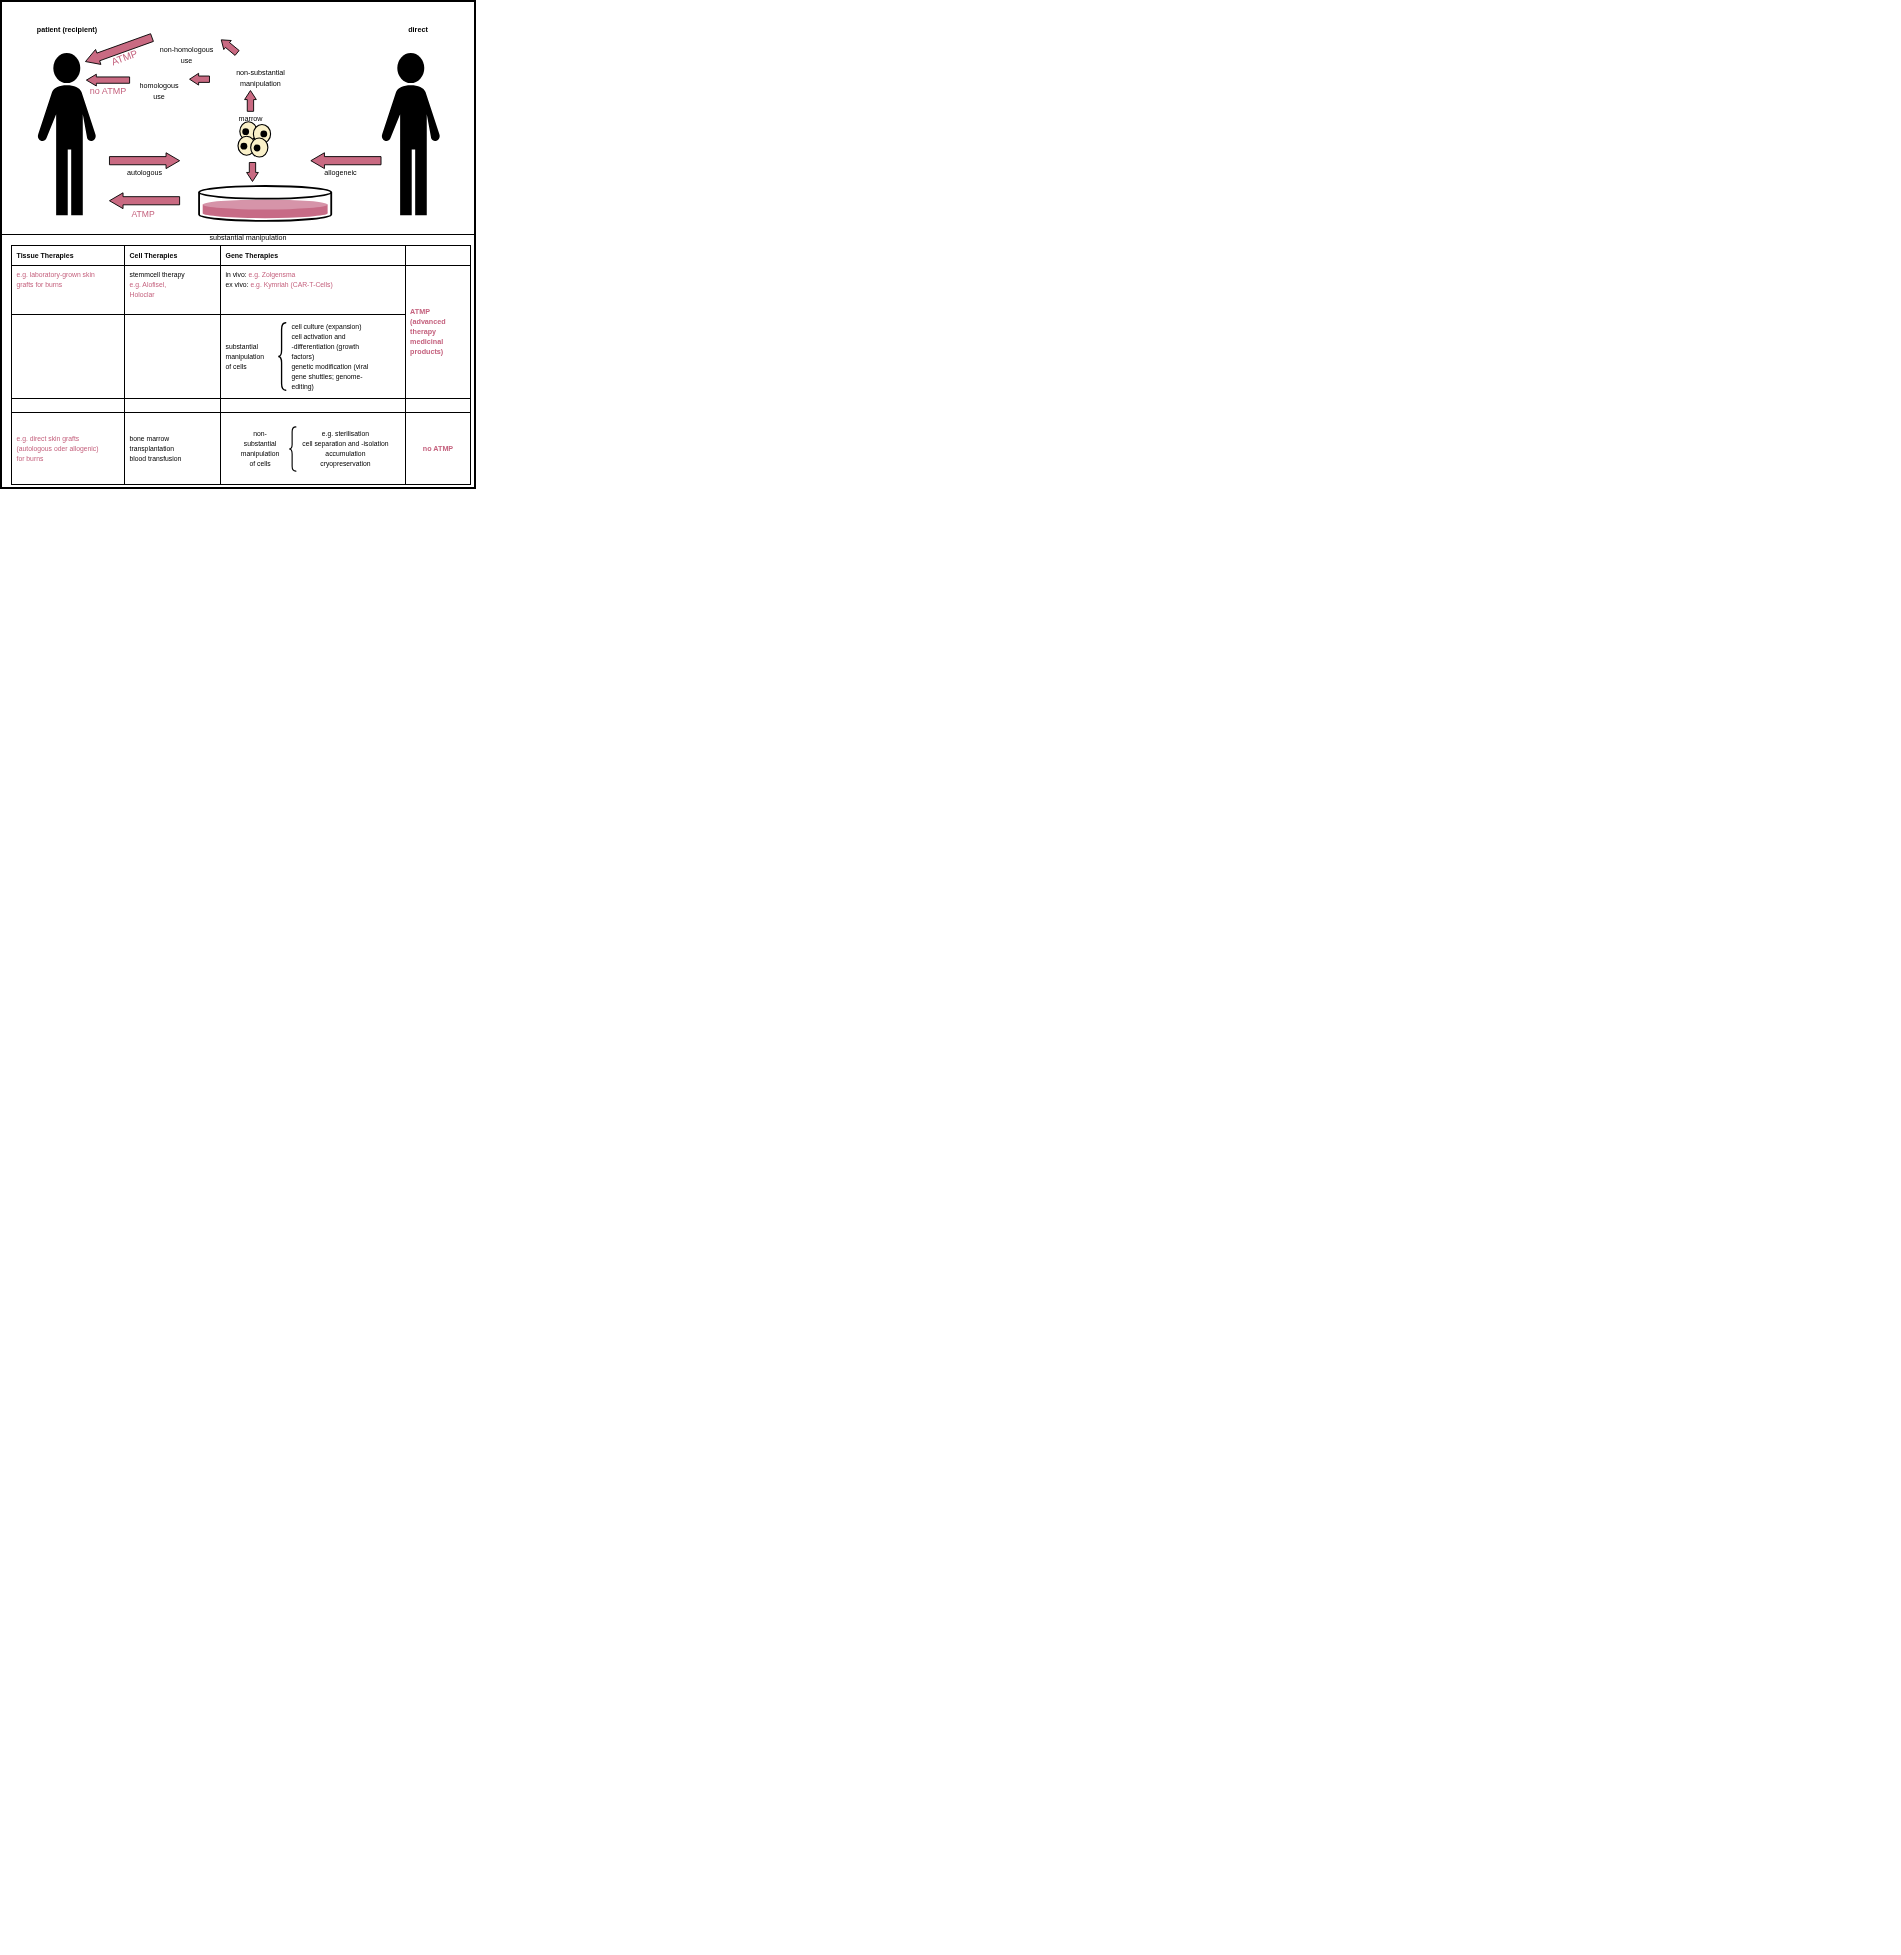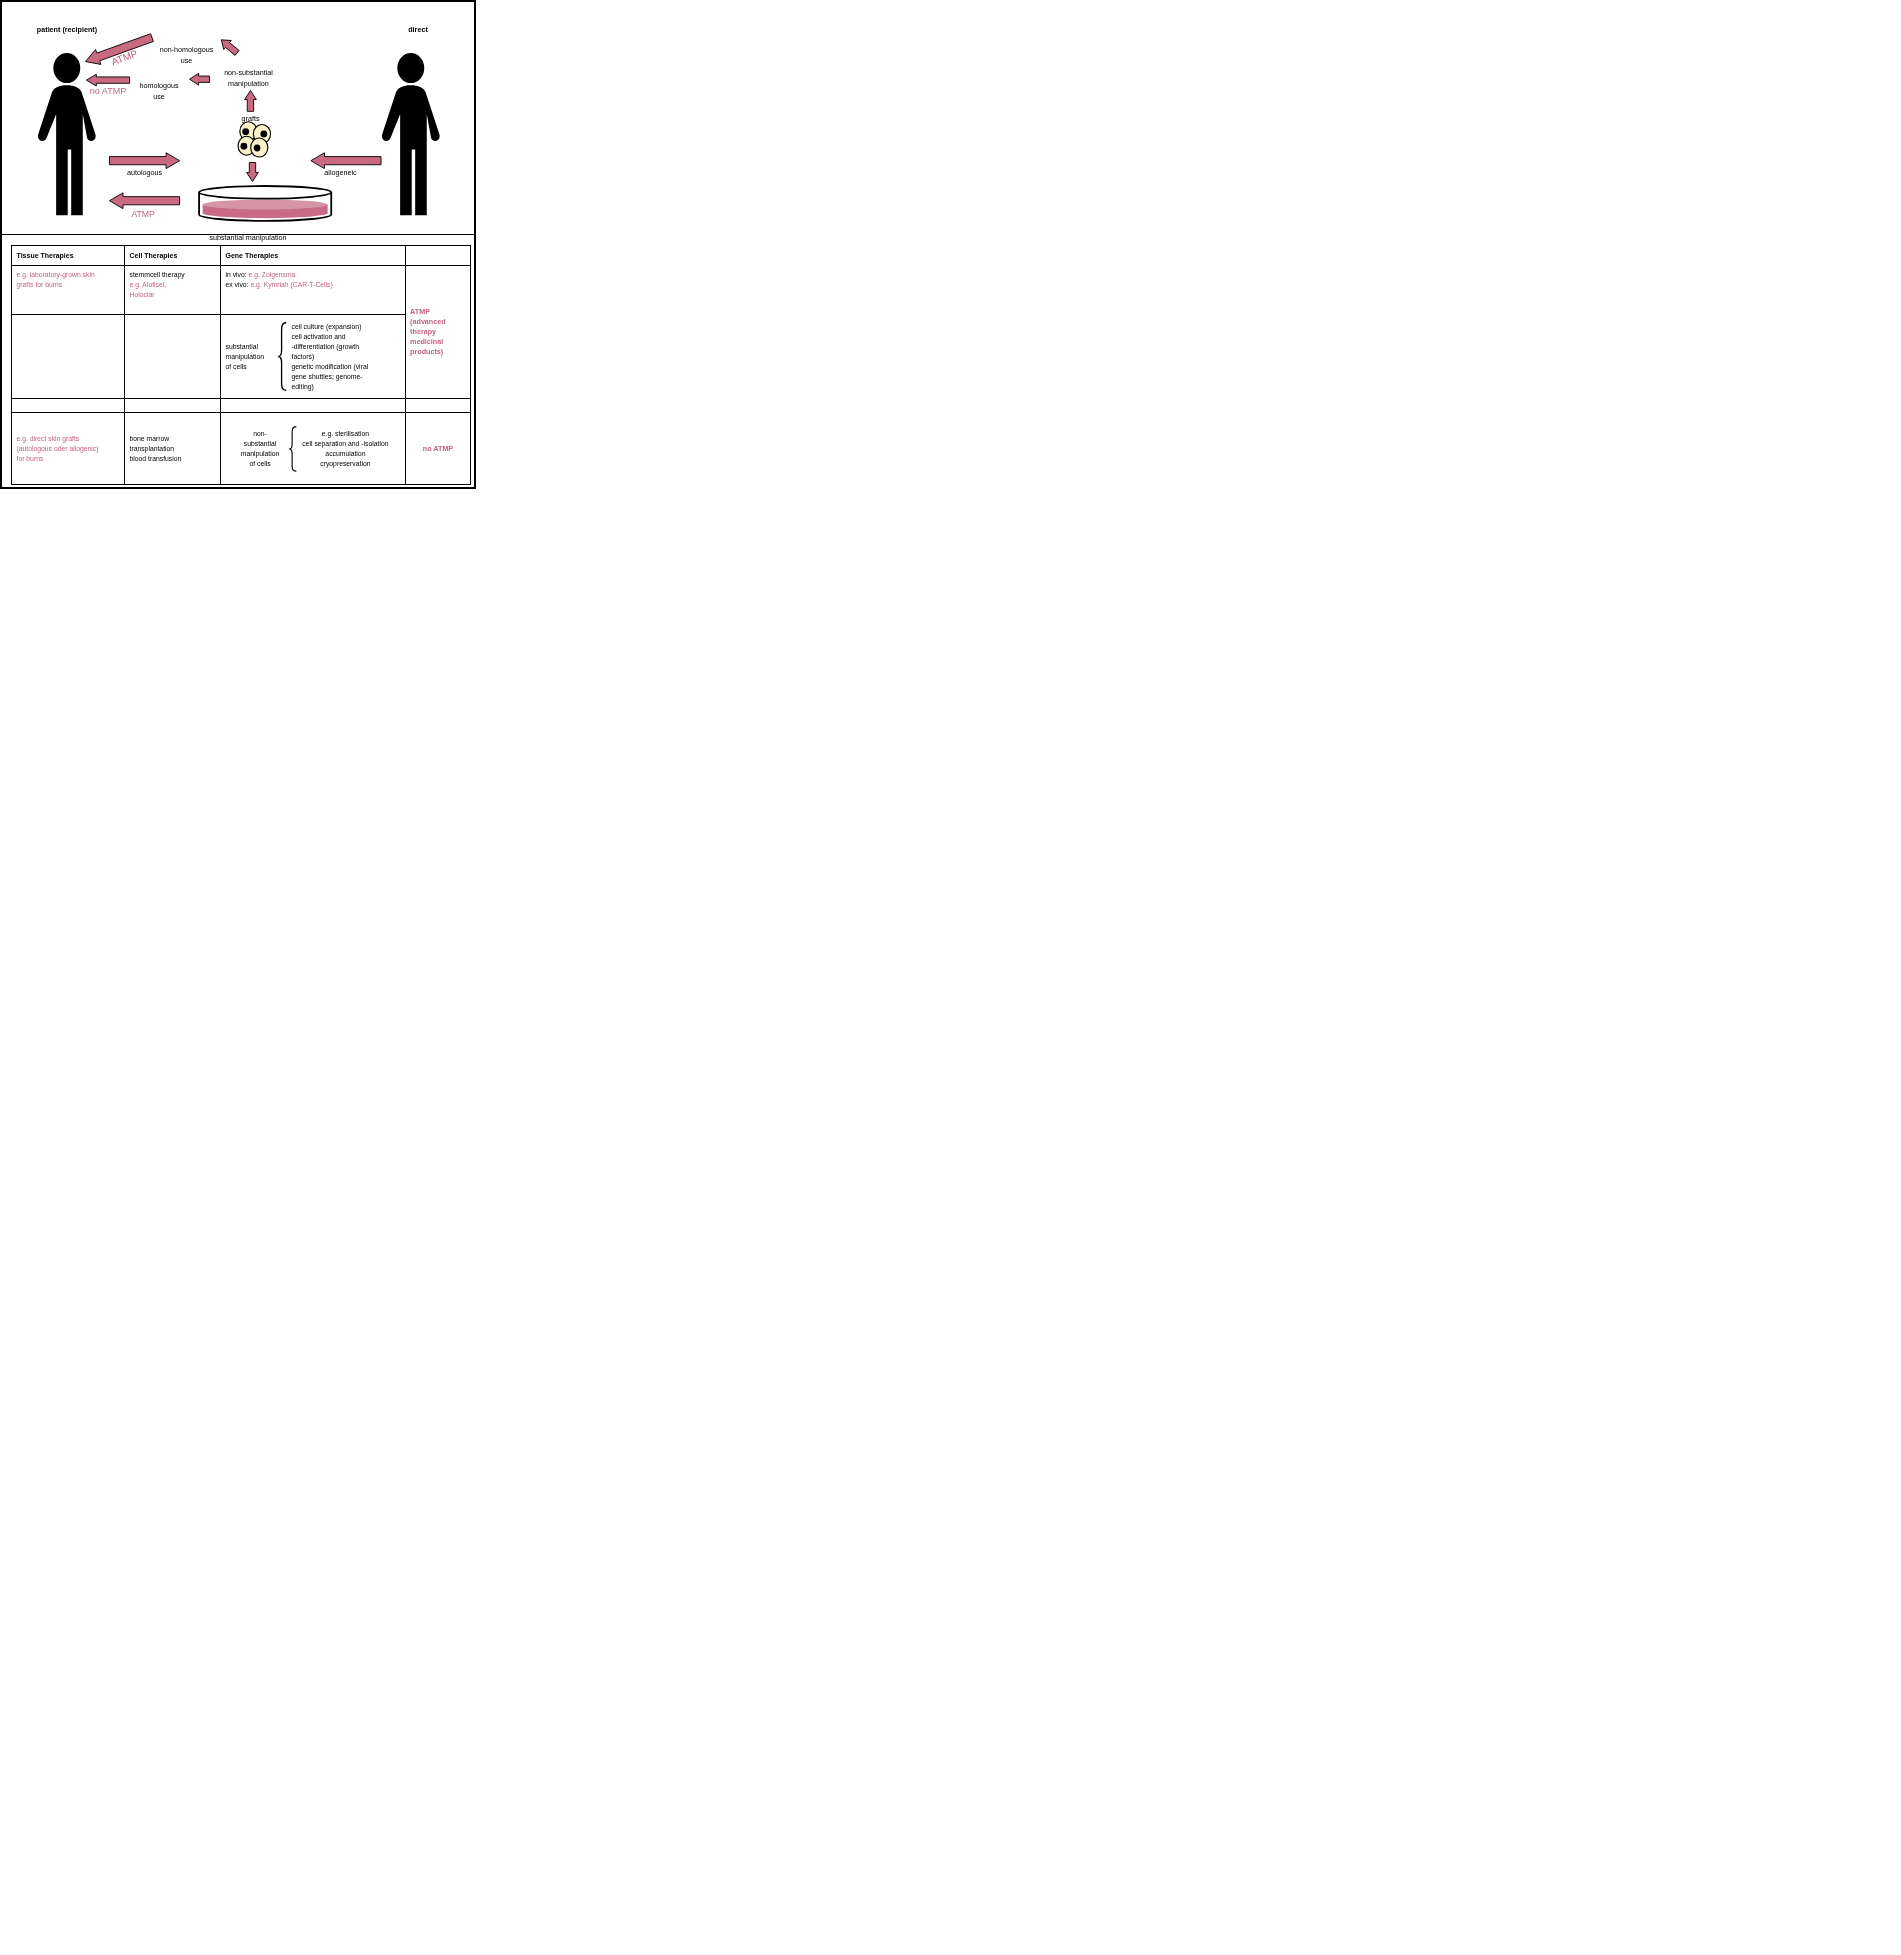--- a/index.html
+++ b/index.html
@@ -86,23 +86,23 @@
     </svg>
 
     <div class="lbl bold" style="left:17px;top:23.6px;width:100px;">patient (recipient)</div>
     <div class="lbl bold" style="left:368px;top:23.6px;width:100px;">direct</div>
     <div class="lbl" style="left:141px;top:20px;width:91px;margin-top:24px;">non-homologous
 use</div>
     <div class="lbl pink" style="left:102px;top:52px;width:45px;font-size:10px;transform:rotate(-20deg);">ATMP</div>
     <div class="lbl" style="left:123px;top:80px;width:72px;">homologous
 use</div>
     <div class="lbl pink" style="left:74px;top:86px;width:68px;font-size:9px;">no ATMP</div>
-    <div class="lbl" style="left:203px;top:67px;width:91px;">non-substantial
+    <div class="lbl" style="left:215px;top:67px;width:91px;">non-substantial
 manipulation</div>
-    <div class="lbl" style="left:228px;top:113px;width:45px;">grafts</div>
+    <div class="lbl" style="left:228px;top:113px;width:45px;">marrow</div>
     <div class="lbl" style="left:99px;top:167px;width:91px;">autologous</div>
     <div class="lbl" style="left:295px;top:167px;width:91px;">allogeneic</div>
     <div class="lbl pink" style="left:109px;top:209px;width:68px;font-size:8.6px;">ATMP</div>
     <div class="lbl" style="left:180px;top:232px;width:136px;">substantial manipulation</div>
   </div>
 
   <div class="ttable">
 
     <div class="cell hcell br bb2">Tissue Therapies</div>
     <div class="cell hcell br bb2">Cell Therapies</div>

